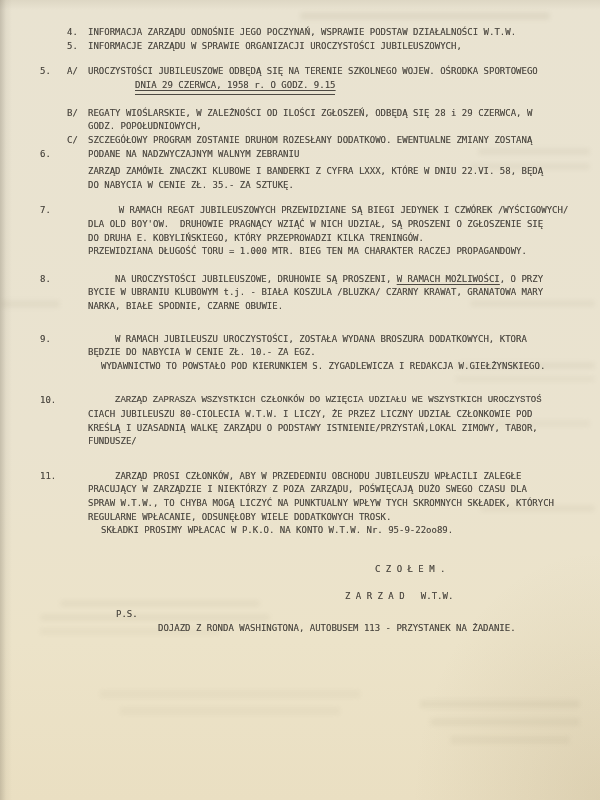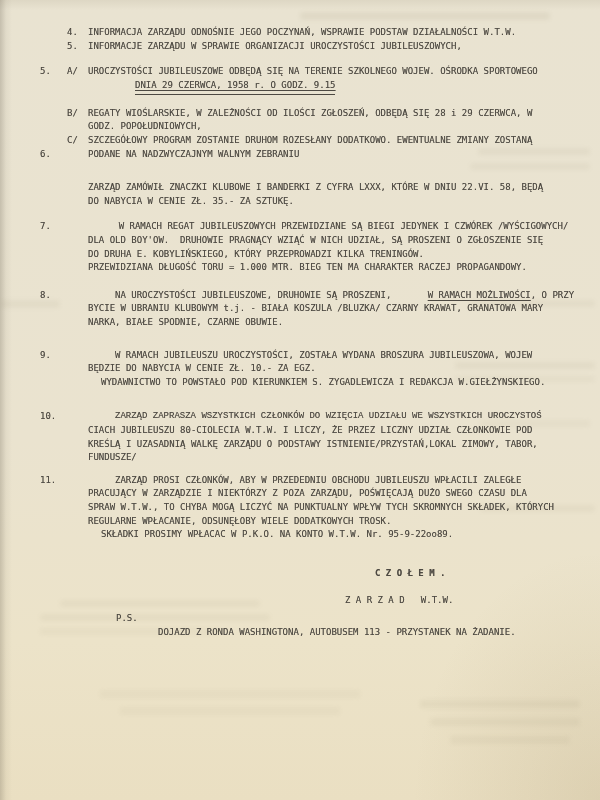--- a/index.html
+++ b/index.html
@@ -40,21 +40,21 @@
     padding:26px 28px 0 40px;box-sizing:border-box;
     color:#4d4942;
     font-size:9px;line-height:13.6px;
     text-shadow:0 0 .5px rgba(77,73,66,.55);
   }
   .row{display:flex;align-items:flex-start;}
   .col-num{width:27px;flex:none;}
   .col-sub{width:21px;flex:none;}
   .col-text{flex:1;min-width:0;white-space:nowrap;}
   .line{white-space:pre;}
-  .u{text-decoration:underline;text-underline-offset:2px;margin-left:31px;}
+  .u{text-decoration:underline;text-underline-offset:2px;}
   .dbl{
     display:inline-block;
     text-decoration:underline;text-underline-offset:2px;
     border-bottom:1px solid currentColor;padding-bottom:1.5px;
   }
 </style>
 </head>
 <body>
 
 <div class="paper">
@@ -115,21 +115,21 @@
         <div class="line">SZCZEGÓŁOWY PROGRAM ZOSTANIE DRUHOM ROZESŁANY DODATKOWO. EWENTUALNE ZMIANY ZOSTANĄ</div>
       </div>
     </div>
     <div class="row" style="margin-top: 0px;">
       <div class="col-num">6.</div>
       <div class="col-sub"></div>
       <div class="col-text">
         <div class="line">PODANE NA NADZWYCZAJNYM WALNYM ZEBRANIU</div>
       </div>
     </div>
-    <div class="row" style="margin-top: 20px;">
+    <div class="row" style="margin-top: 4px;">
       <div class="col-num"></div>
       <div class="col-sub"></div>
       <div class="col-text">
         <div class="line">ZARZĄD ZAMÓWIŁ ZNACZKI KLUBOWE I BANDERKI Z CYFRA LXXX, KTÓRE W DNIU 22.VI. 58, BĘDĄ</div>
         <div class="line">DO NABYCIA W CENIE ZŁ. 35.- ZA SZTUKĘ.</div>
       </div>
     </div>
     <div class="row" style="margin-top: 12px;">
       <div class="col-num">7.</div>
       <div class="col-sub"></div>
@@ -146,51 +146,51 @@
       <div class="col-text">
         <div class="line" style="padding-left: 27px;"><span>NA UROCZYSTOŚCI JUBILEUSZOWE, DRUHOWIE SĄ PROSZENI, </span><span class="u">W RAMACH MOŻLIWOŚCI</span><span>, O PRZY</span></div>
         <div class="line">BYCIE W UBRANIU KLUBOWYM t.j. - BIAŁA KOSZULA /BLUZKA/ CZARNY KRAWAT, GRANATOWA MARY</div>
         <div class="line">NARKA, BIAŁE SPODNIE, CZARNE OBUWIE.</div>
       </div>
     </div>
     <div class="row" style="margin-top: 19px;">
       <div class="col-num">9.</div>
       <div class="col-sub"></div>
       <div class="col-text">
-        <div class="line" style="padding-left: 27px;">W RAMACH JUBILEUSZU UROCZYSTOŚCI, ZOSTAŁA WYDANA BROSZURA JUBILEUSZOWA, WOJEW</div>
+        <div class="line" style="padding-left: 27px;">W RAMACH JUBILEUSZU UROCZYSTOŚCI, ZOSTAŁA WYDANA BROSZURA DODATKOWYCH, KTORA</div>
         <div class="line">BĘDZIE DO NABYCIA W CENIE ZŁ. 10.- ZA EGZ.</div>
         <div class="line" style="padding-left: 13px;">WYDAWNICTWO TO POWSTAŁO POD KIERUNKIEM S. ZYGADLEWICZA I REDAKCJA W.GIEŁŻYNSKIEGO.</div>
       </div>
     </div>
     <div class="row" style="margin-top: 21px;">
       <div class="col-num">10.</div>
       <div class="col-sub"></div>
       <div class="col-text">
         <div class="line" style="padding-left: 27px; font-family: Liberation Mono, monospace;">ZARZĄD ZAPRASZA WSZYSTKICH CZŁONKÓW DO WZIĘCIA UDZIAŁU WE WSZYSTKICH UROCZYSTOŚ</div>
         <div class="line">CIACH JUBILEUSZU 80-CIOLECIA W.T.W. I LICZY, ŻE PRZEZ LICZNY UDZIAŁ CZŁONKOWIE POD</div>
         <div class="line">KREŚLĄ I UZASADNIĄ WALKĘ ZARZĄDU O PODSTAWY ISTNIENIE/PRZYSTAŃ,LOKAL ZIMOWY, TABOR,</div>
         <div class="line">FUNDUSZE/</div>
       </div>
     </div>
-    <div class="row" style="margin-top: 9px;">
+    <div class="row" style="margin-top: 21px;">
       <div class="col-num">11.</div>
       <div class="col-sub"></div>
       <div class="col-text">
         <div class="line" style="padding-left: 27px;">ZARZĄD PROSI CZŁONKÓW, ABY W PRZEDEDNIU OBCHODU JUBILEUSZU WPŁACILI ZALEGŁE</div>
         <div class="line">PRACUJĄCY W ZARZĄDZIE I NIEKTÓRZY Z POZA ZARZĄDU, POŚWIĘCAJĄ DUŻO SWEGO CZASU DLA</div>
         <div class="line">SPRAW W.T.W., TO CHYBA MOGĄ LICZYĆ NA PUNKTUALNY WPŁYW TYCH SKROMNYCH SKŁADEK, KTÓRYCH</div>
         <div class="line">REGULARNE WPŁACANIE, ODSUNĘŁOBY WIELE DODATKOWYCH TROSK.</div>
         <div class="line" style="padding-left: 13px;">SKŁADKI PROSIMY WPŁACAC W P.K.O. NA KONTO W.T.W. Nr. 95-9-22oo89.</div>
       </div>
     </div>
     <div class="row" style="margin-top: 25px;">
       <div class="col-num"></div>
       <div class="col-sub"></div>
       <div class="col-text">
-        <div class="line" style="padding-left: 287px; font-weight: bold;">C Z O Ł E M .</div>
+        <div class="line" style="padding-left: 287px;">C Z O Ł E M .</div>
       </div>
     </div>
     <div class="row" style="margin-top: 14px;">
       <div class="col-num"></div>
       <div class="col-sub"></div>
       <div class="col-text">
         <div class="line" style="padding-left: 257px;">Z A R Z A D   W.T.W.</div>
       </div>
     </div>
     <div class="row" style="margin-top: 4px; align-items: flex-end;">

